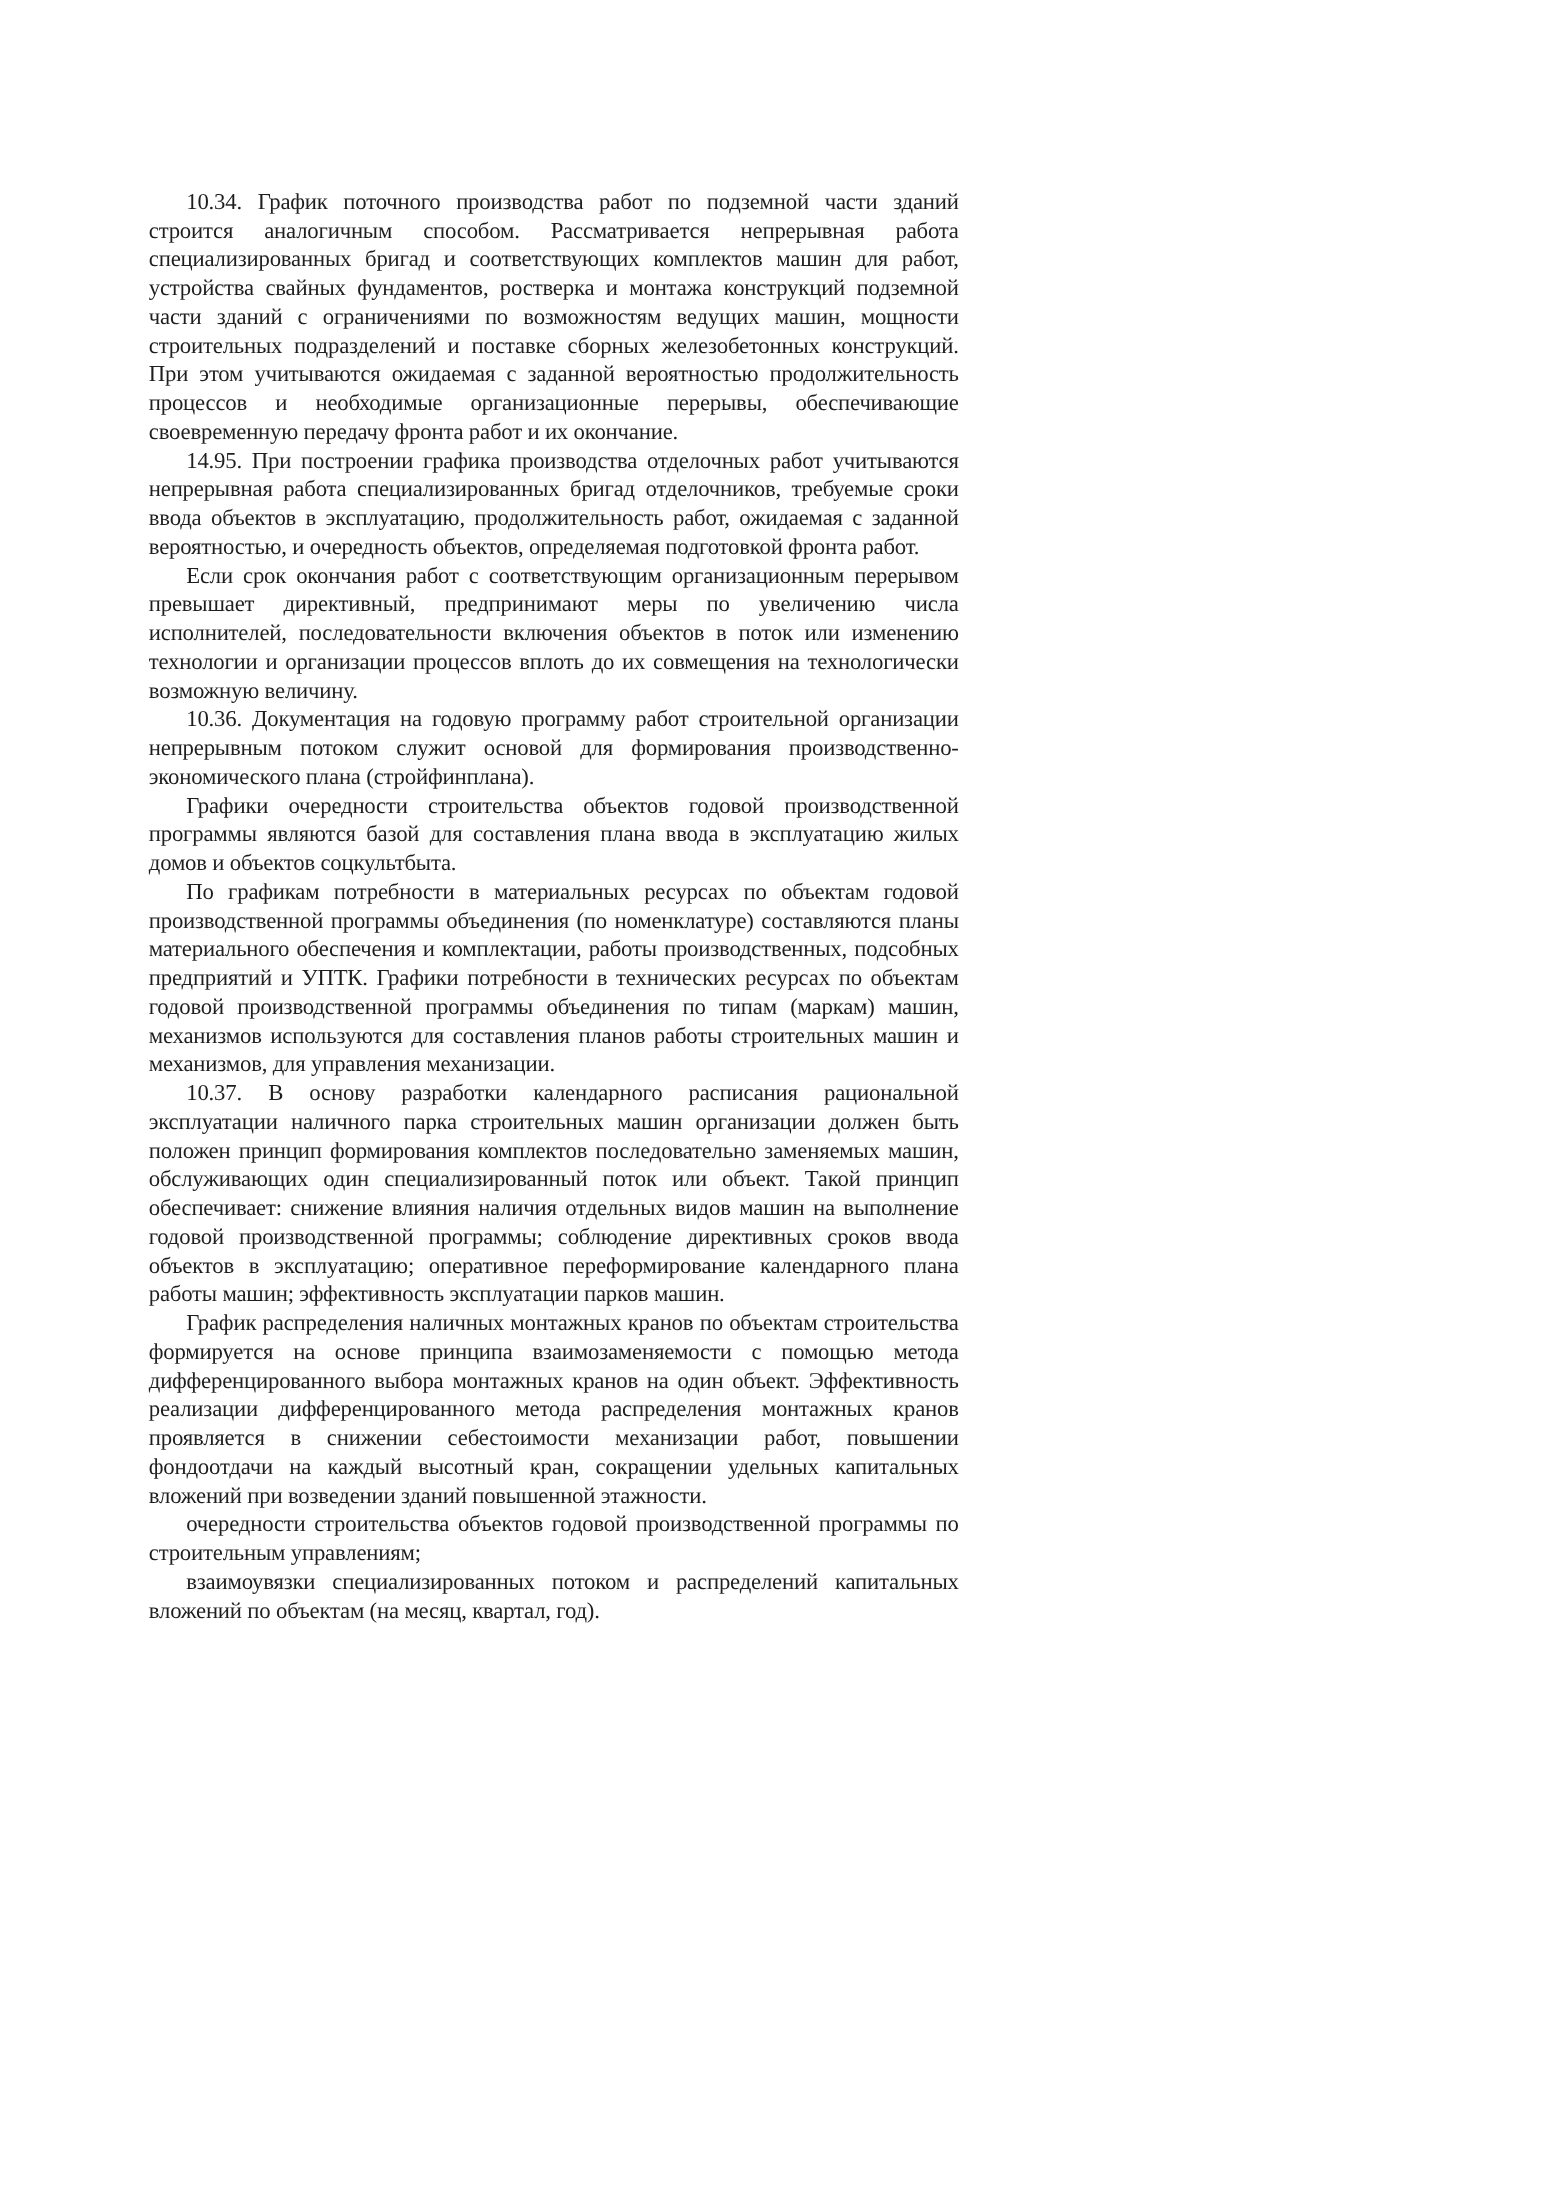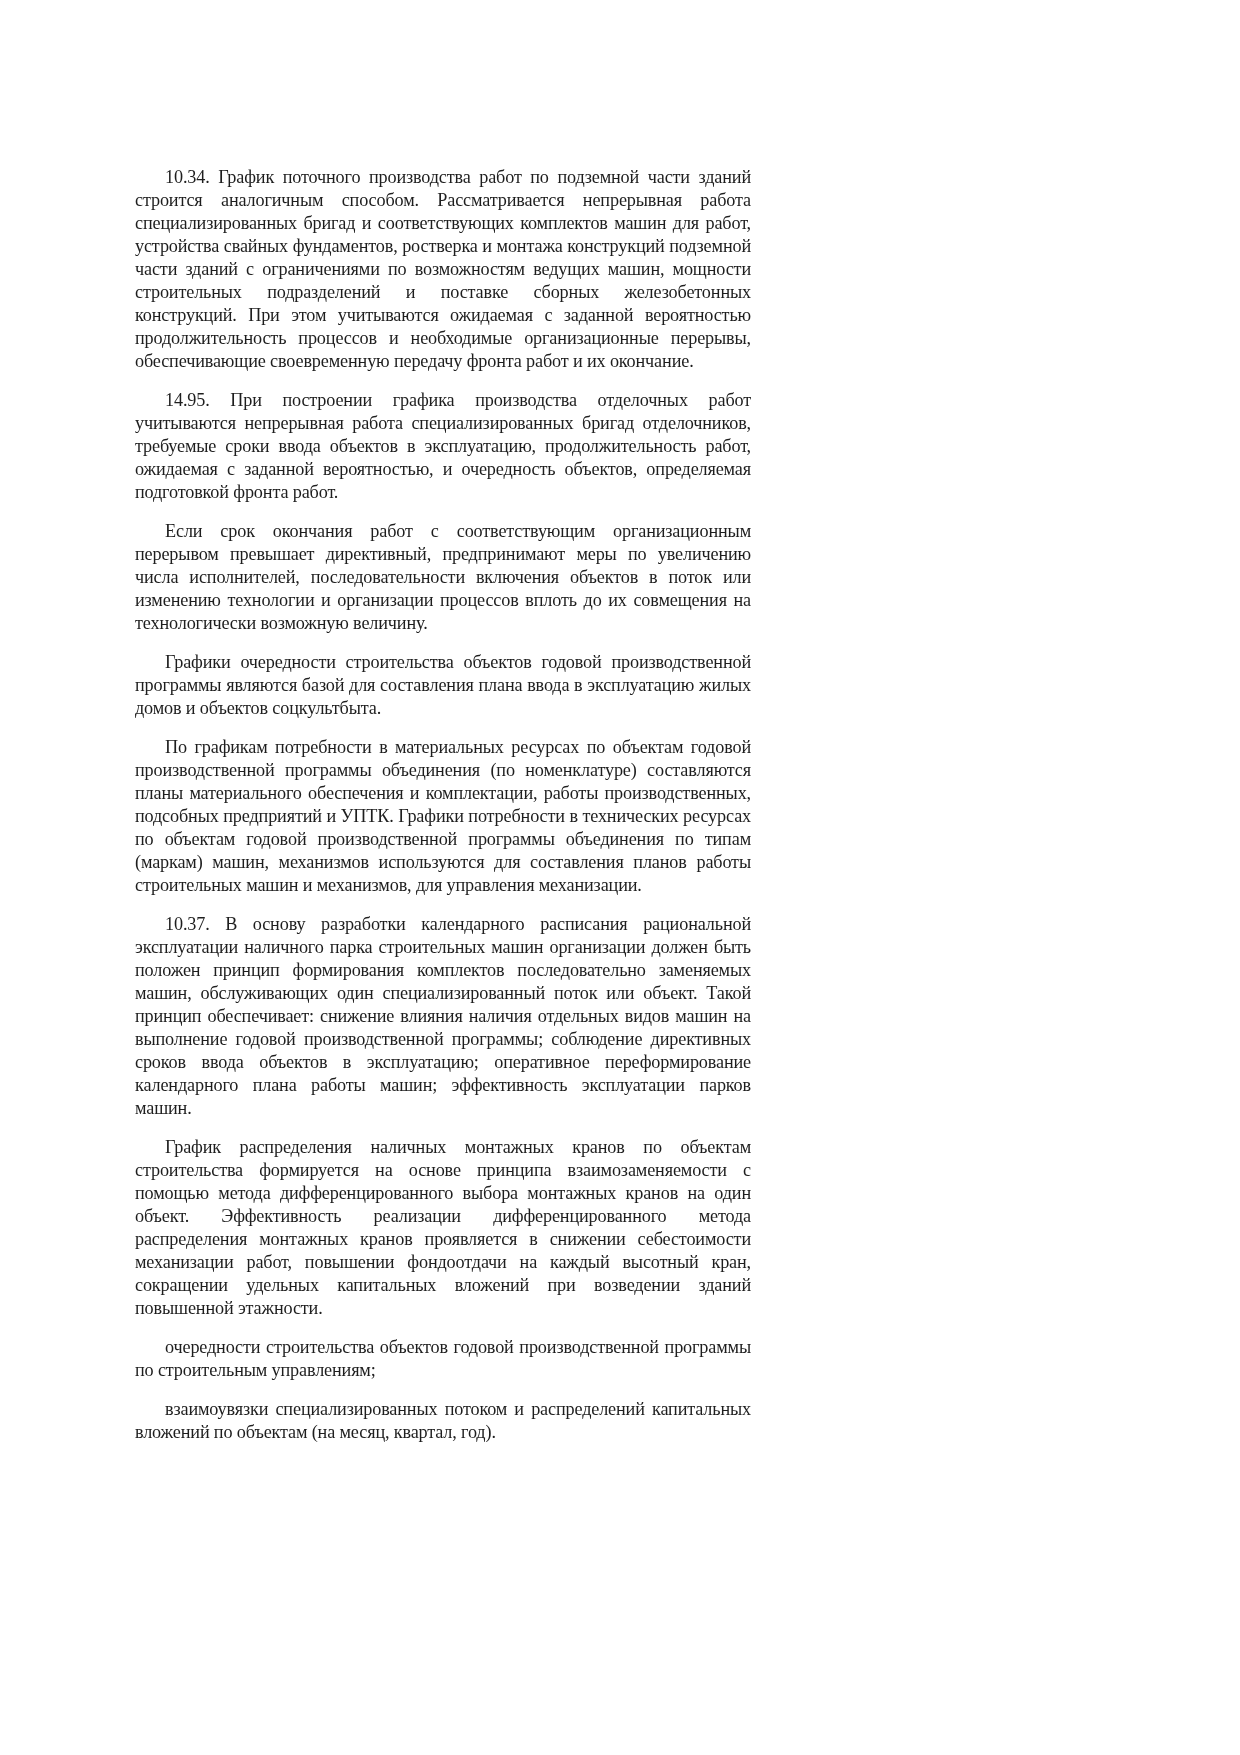--- a/index.html
+++ b/index.html
@@ -18,32 +18,33 @@
       left: 119px;
       top: 150px;
       width: 648px;
       font-family: "Liberation Serif", "DejaVu Serif", serif;
       font-size: 18.2px;
       line-height: 23px;
       color: #1e1e1e;
       letter-spacing: -0.15px;
     }
     .page p {
-      margin: 16px;
+      margin: 0;
       text-align: justify;
       text-indent: 30px;
       hyphens: none;
     }
   </style>
 </head>
 <body>
 
 <div class="page">
   <p>10.34. График поточного производства работ по подземной части зданий строится аналогичным способом. Рассматривается непрерывная работа специализированных бригад и соответствующих комплектов машин для работ, устройства свайных фундаментов, ростверка и монтажа конструкций подземной части зданий с ограничениями по возможностям ведущих машин, мощности строительных подразделений и поставке сборных железобетонных конструкций. При этом учитываются ожидаемая с заданной вероятностью продолжительность процессов и необходимые организационные перерывы, обеспечивающие своевременную передачу фронта работ и их окончание.</p>
   <p>14.95. При построении графика производства отделочных работ учитываются непрерывная работа специализированных бригад отделочников, требуемые сроки ввода объектов в эксплуатацию, продолжительность работ, ожидаемая с заданной вероятностью, и очередность объектов, определяемая подготовкой фронта работ.</p>
   <p>Если срок окончания работ с соответствующим организационным перерывом превышает директивный, предпринимают меры по увеличению числа исполнителей, последовательности включения объектов в поток или изменению технологии и организации процессов вплоть до их совмещения на технологически возможную величину.</p>
+  <p>10.36. Документация на годовую программу работ строительной организации непрерывным потоком служит основой для формирования производственно-экономического плана (стройфинплана).</p>
   <p>Графики очередности строительства объектов годовой производственной программы являются базой для составления плана ввода в эксплуатацию жилых домов и объектов соцкультбыта.</p>
   <p>По графикам потребности в материальных ресурсах по объектам годовой производственной программы объединения (по номенклатуре) составляются планы материального обеспечения и комплектации, работы производственных, подсобных предприятий и УПТК. Графики потребности в технических ресурсах по объектам годовой производственной программы объединения по типам (маркам) машин, механизмов используются для составления планов работы строительных машин и механизмов, для управления механизации.</p>
   <p>10.37. В основу разработки календарного расписания рациональной эксплуатации наличного парка строительных машин организации должен быть положен принцип формирования комплектов последовательно заменяемых машин, обслуживающих один специализированный поток или объект. Такой принцип обеспечивает: снижение влияния наличия отдельных видов машин на выполнение годовой производственной программы; соблюдение директивных сроков ввода объектов в эксплуатацию; оперативное переформирование календарного плана работы машин; эффективность эксплуатации парков машин.</p>
   <p>График распределения наличных монтажных кранов по объектам строительства формируется на основе принципа взаимозаменяемости с помощью метода дифференцированного выбора монтажных кранов на один объект. Эффективность реализации дифференцированного метода распределения монтажных кранов проявляется в снижении себестоимости механизации работ, повышении фондоотдачи на каждый высотный кран, сокращении удельных капитальных вложений при возведении зданий повышенной этажности.</p>
   <p>очередности строительства объектов годовой производственной программы по строительным управлениям;</p>
   <p>взаимоувязки специализированных потоком и распределений капитальных вложений по объектам (на месяц, квартал, год).</p>
 </div>
 
 </body></html>

